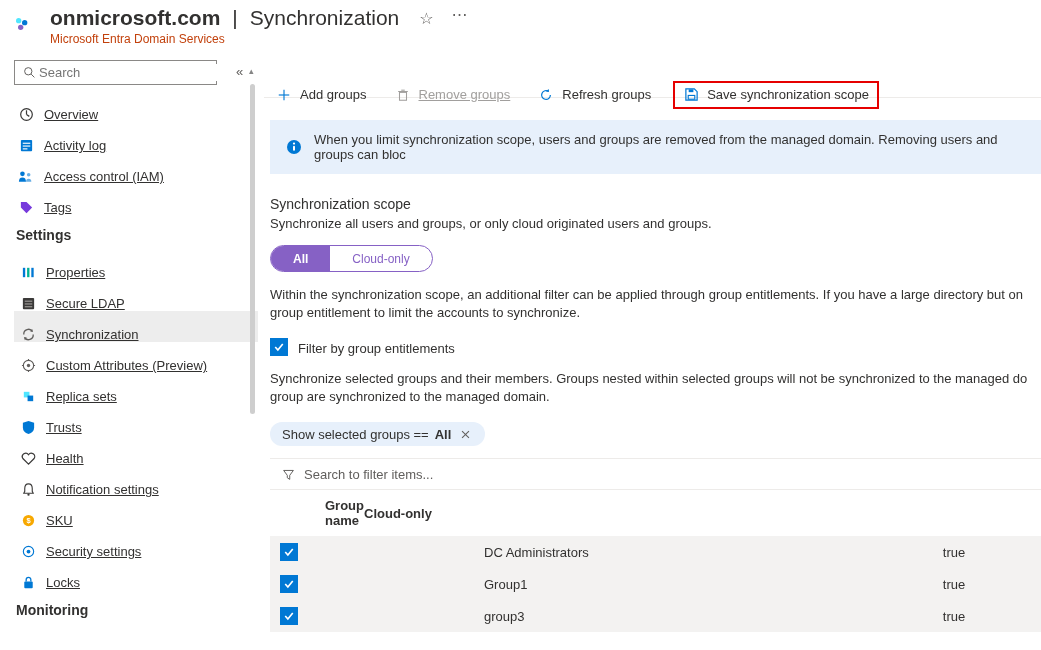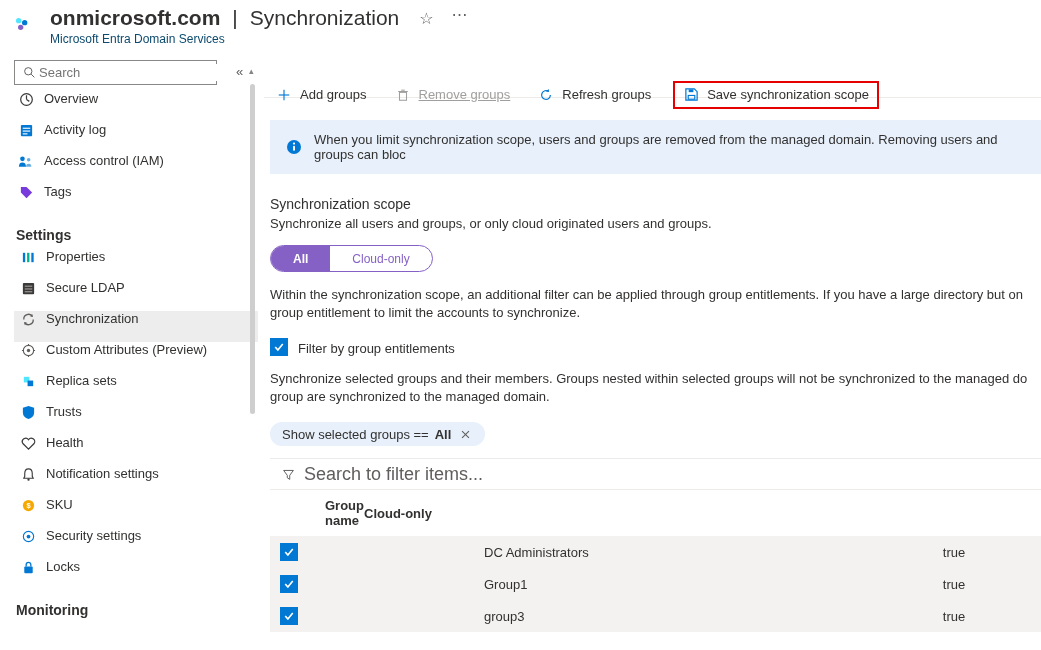--- a/index.html
+++ b/index.html
@@ -3,35 +3,35 @@
 <meta charset="utf-8">
 <style>
   * { box-sizing: border-box; }
   html, body { margin:0; padding:0; width:1041px; height:650px; overflow:hidden; font-family: "Segoe UI", Arial, sans-serif; color:#323130; background:#ffffff; }
   .header { display:flex; align-items:flex-start; padding:6px 0 0 14px; }
   .logo-col { width: 30px; padding-top: 10px; }
   .title-col { flex:1; padding-left: 6px;}
   .title-line { display:flex; align-items:center; gap:12px; margin-top:0px;}
   .big { font-size: 21px; font-weight:600; }
   .light { font-size:21px; font-weight:400; color:#323130;}
-  .subtitle { font-size: 12px; color:#0c4a6e; margin-top:2px; }
+  .subtitle { font-size: 12px; color:#c2410c; margin-top:2px; }
   .star { font-size:16px; color:#605e5c; margin-left:8px;}
   .dots { font-size:16px; color:#605e5c; margin-left:6px; position:relative; top:-4px;}
 
   .body-row { display:flex; margin-top:14px; height:calc(650px - 54px); }
   
   
   .nav { width: 258px; flex:0 0 258px; position:relative; padding-left:14px;}
   .searchbox { display:flex; align-items:center; border:1px solid #8a8886; height:25px; width:203px; padding:0 6px; margin-bottom:6px;}
   .searchbox input { border:none; outline:none; flex:1; font-size:13px; color:#605e5c;}
   .collapse-chevron { position:absolute; left:236px; top:4px; font-size:13px; color:#605e5c;}
   .scroll-hint { position:absolute; left:250px; top:24px; width:5px; height:330px; background:#cecece; border-radius:3px;}
   .scroll-track-arrow { position:absolute; left:249px; top:6px; color:#858585; font-size:9px;}
   .nav-heading { font-size:14px; font-weight:600; padding: 12px 0 6px 2px; }
-  .nav-item { display:flex; align-items:flex-start; height:31px; font-size:13px; padding-left:4px; cursor:pointer; gap:10px; }
+  .nav-item { display:flex; align-items:flex-end; height:31px; font-size:13px; padding-left:4px; cursor:pointer; gap:10px;text-decoration:underline; }
   .nav-item.selected { background:#ededed; }
   .nav-item.indent { padding-left: 6px; }
   .ic { width:16px; height:16px; display:inline-flex; align-items:center; justify-content:center; flex:0 0 16px;}
   
   
   .main { flex:1; padding-left: 6px; overflow:hidden;}
   .toolbar { display:flex; align-items:center; height:38px; border-bottom:1px solid #edebe9; padding: 0 0 0 6px; gap:16px;}
   .tbtn { display:flex; align-items:center; gap:8px; font-size:13px; padding:4px 6px;margin-top:32px; }
   .tbtn.disabled { color:#a19f9d;text-decoration:underline; }
   .highlight-box { border:2px solid #e60000; padding:4px 8px;}
@@ -48,21 +48,21 @@
   .pill.active { background:#8661c5; color:#fff; font-weight:600;}
   .pill.inactive { color:#8661c5; }
   
   .body-text { font-size:13px; margin-top:14px; line-height:18px;}
   
   .chk-row { display:flex; align-items:flex-end; gap:10px; margin-top:16px; font-size:13px;}
   .checkbox-visual { width:18px; height:18px; background:#0078d4; display:flex; align-items:center; justify-content:center;}
   
   .filter-chip { display:inline-flex; align-items:center; background:#e7f0fb; border-radius:14px; padding:4px 12px; font-size:13px; margin-top:16px; gap:6px;}
   
-  .search-filter { display:flex; align-items:center; border-top:1px solid #edebe9; border-bottom:1px solid #edebe9; height:32px; margin-top:12px; padding-left:10px; gap:8px; font-size:18px; color:#605e5c;}
+  .search-filter { display:flex; align-items:center; border-top:1px solid #edebe9; border-bottom:1px solid #edebe9; height:32px; margin-top:12px; padding-left:10px; gap:8px; font-size:13px; color:#605e5c;}
   
   table.groups { width:100%; border-collapse:collapse; font-size:13px; }
   table.groups th { text-align:left; font-weight:600; padding:8px 0 8px 0; }
   table.groups td { padding:7px 0; }
   table.groups tr.row { background:#f3f2f1; }
   .row-chk { width:40px; padding-left:10px !important;}
   .th-name { padding-left:55px !important;}
   
   
   svg { display:block; }

